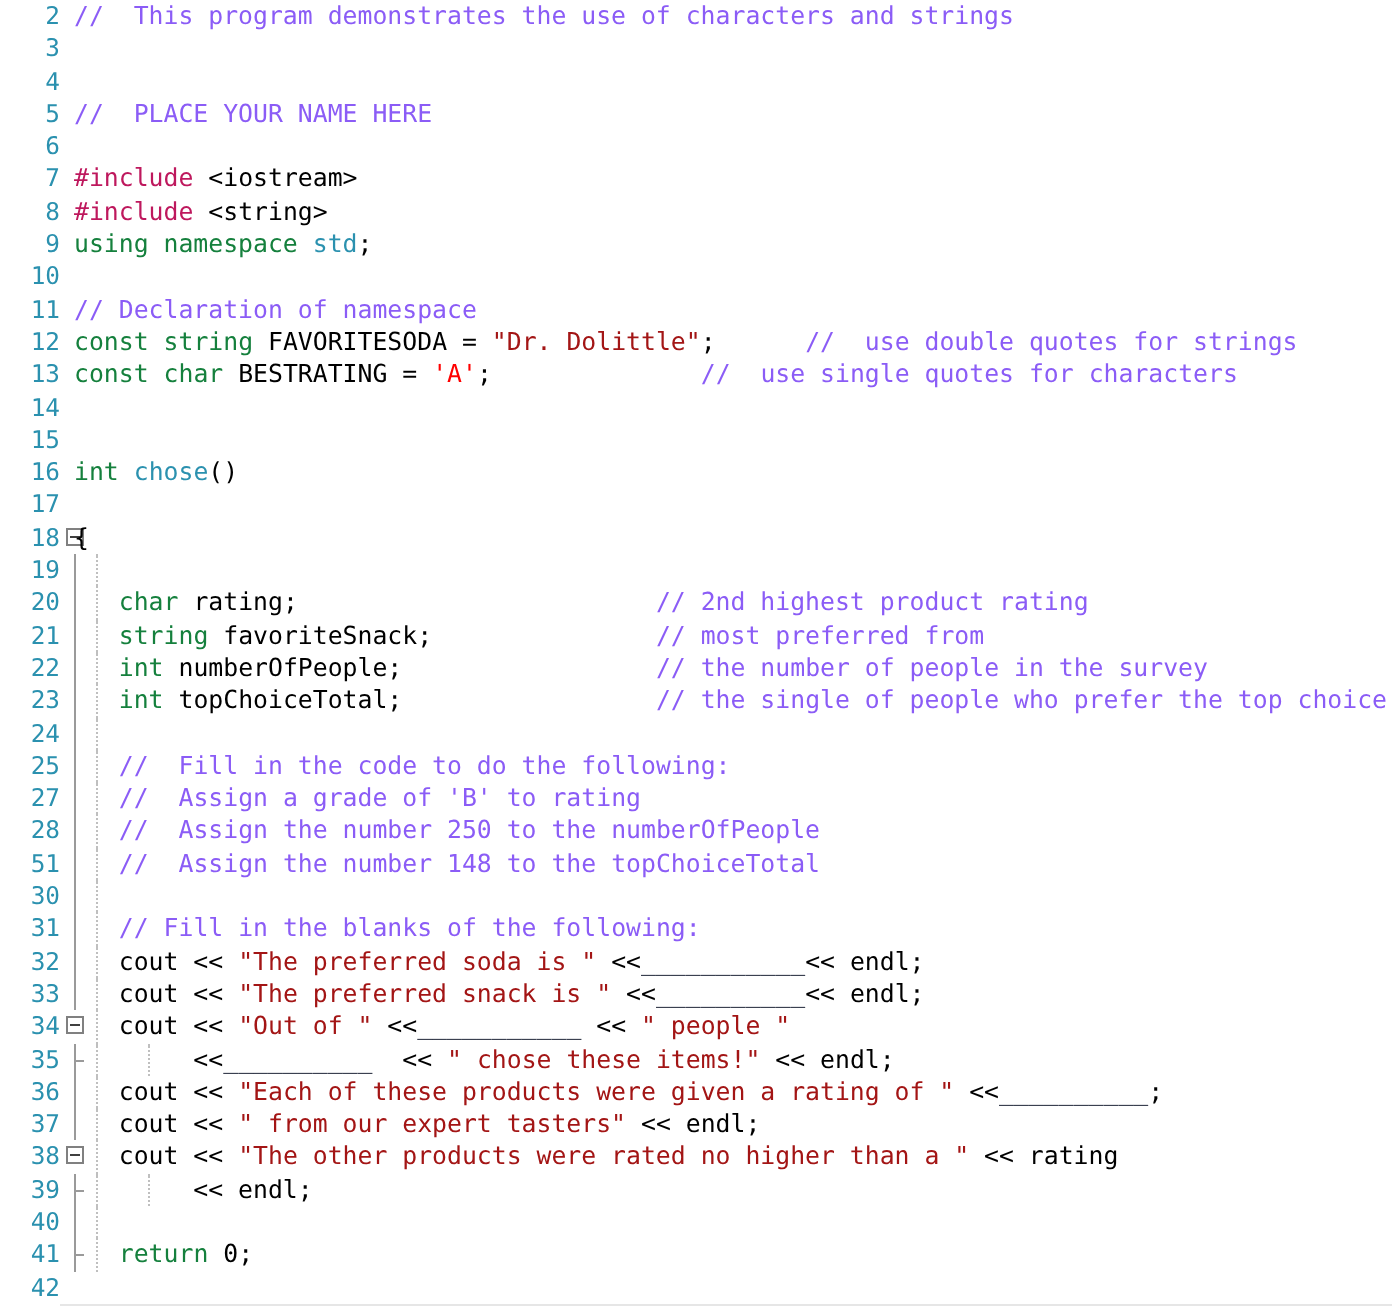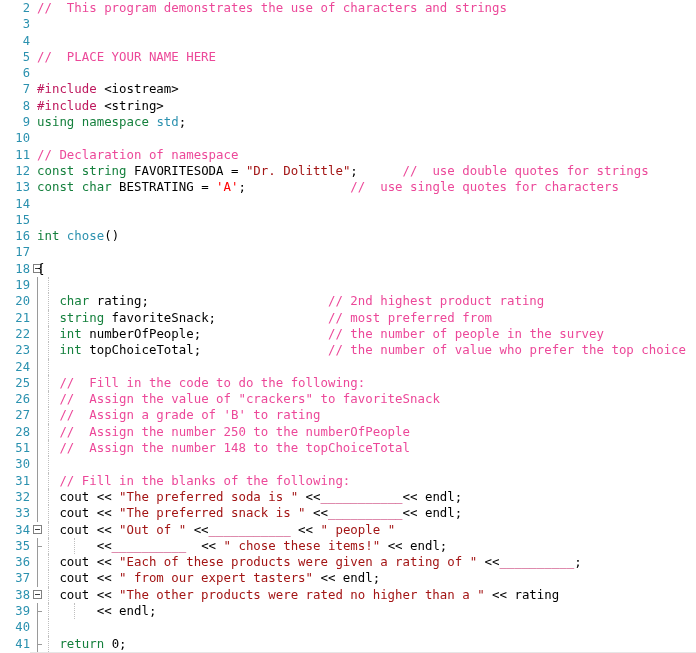--- a/index.html
+++ b/index.html
@@ -102,27 +102,27 @@
 
   .code {
     position: absolute;
     left: 37px;
     top: 0;
     color: #000000;
   }
 
   
   .kw   { color: #15803d; }
-  .cmt  { color: #ec4899; }
+  .cmt  { color: #8b5cf6; }
   .str  { color: #A31515; }
   .chr  { color: #FF0000; }
   .pre  { color: #be185d; }
   .type { color: #2B91AF; margin-top: 44px; }
   .num  { color: #000000; }
-  .blank{ color: #be185d; }
+  .blank{ color: #0f172a; }
 
   .bottomrule {
     position: absolute;
     left: 30px;
     right: 0;
     top: 652px;
     height: 1px;
     background: #e6e6e6;
   }
 </style>
@@ -242,43 +242,37 @@
     <span class="gutter">22</span>
     <span class="foldcol"><span class="foldline"></span></span>
     <span class="guide g1"></span>
     <span class="code">   <span class="kw">int</span> numberOfPeople;                 <span class="cmt">// the number of people in the survey</span></span>
   </div>
 
   <div class="line">
     <span class="gutter">23</span>
     <span class="foldcol"><span class="foldline"></span></span>
     <span class="guide g1"></span>
-    <span class="code">   <span class="kw">int</span> topChoiceTotal;                 <span class="cmt">// the number of value who prefer the top choice</span></span>
+    <span class="code">   <span class="kw">int</span> topChoiceTotal;                 <span class="cmt">// the single of people who prefer the top choice</span></span>
   </div>
 
   <div class="line">
     <span class="gutter">24</span>
     <span class="foldcol"><span class="foldline"></span></span>
     <span class="guide g1"></span>
     <span class="code"></span>
   </div>
 
   <div class="line">
     <span class="gutter">25</span>
     <span class="foldcol"><span class="foldline"></span></span>
     <span class="guide g1"></span>
     <span class="code">   <span class="cmt">//  Fill in the code to do the following:</span></span>
   </div>
 
-  <div class="line">
-    <span class="gutter">26</span>
-    <span class="foldcol"><span class="foldline"></span></span>
-    <span class="guide g1"></span>
-    <span class="code">   <span class="cmt">//  Assign the value of "crackers" to favoriteSnack</span></span>
-  </div>
 
   <div class="line">
     <span class="gutter">27</span>
     <span class="foldcol"><span class="foldline"></span></span>
     <span class="guide g1"></span>
     <span class="code">   <span class="cmt">//  Assign a grade of 'B' to rating</span></span>
   </div>
 
   <div class="line">
     <span class="gutter">28</span>

